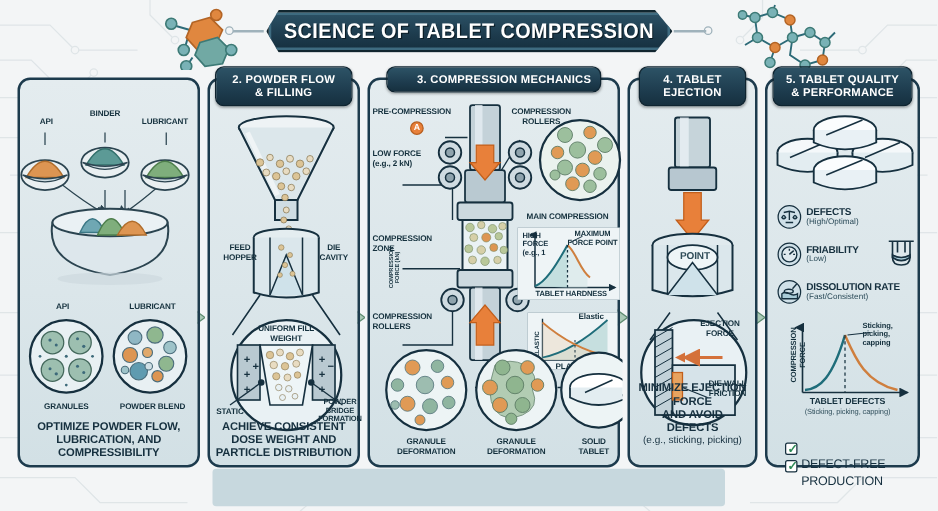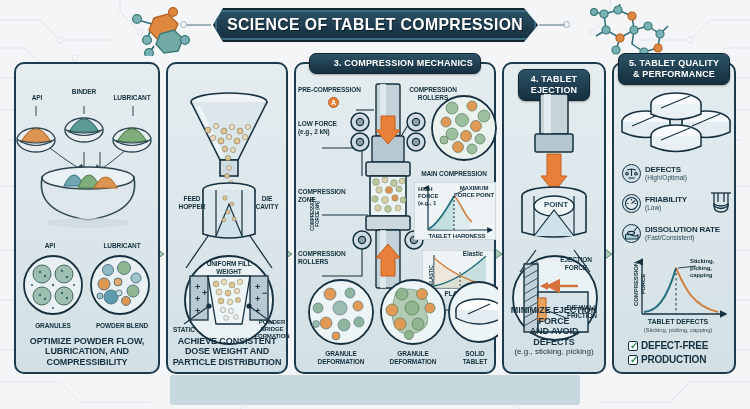--- a/index.html
+++ b/index.html
@@ -58,21 +58,21 @@
     background:linear-gradient(180deg,#2d5366 0%,#1d3b4d 65%,#16303f 100%);
     border:1.5px solid #0f2430; border-radius:7px;
     color:#fff; font-weight:bold; font-size:9px; line-height:11px;
     text-align:center; padding:4px 7px; letter-spacing:.2px;
     box-shadow:0 1px 2px rgba(0,0,0,.3);
     white-space:pre-line;
   }
   .p1 .panel-head{ width:126px; }
   .p2 .panel-head{ width:110px; }
   .p3 .panel-head{ width:172px;text-align:right; }
-  .p4 .panel-head{ width:72px;margin-top:16px; }
+  .p4 .panel-head{ width:86px; }
   .p5 .panel-head{ width:112px; }
 
   .panel-foot {
     position:absolute; bottom:5px; left:4px; right:4px; text-align:center;
     color:#16303f; font-weight:bold; font-size:9px; line-height:10.5px;
     letter-spacing:-.1px; white-space:pre-line;
   }
   .foot-sub { display:block; font-weight:normal; font-size:8px; letter-spacing:0;}
 
   
@@ -80,21 +80,21 @@
   .lbl-s { font-size:6px; line-height:7px; }
   .lbl-n { font-weight:normal; }
   .fa {
     position:absolute; top:196px; width:24px; height:16px;
   }
 
   
   .checkrow { position:absolute; display:flex; align-items:center; gap:3px; }
   .checkbox { width:10px;height:10px;border:1.6px solid #16303f;border-radius:2px;background:#fff;position:relative;}
   .checkbox:after{ content:"✓"; position:absolute; left:1px; top:-2px; font-size:10px; color:#2e8b57; font-weight:bold;}
-  .checklabel{ font-weight:bold; font-size:10px; color:#16303f; letter-spacing:-.2px;}
+  .checklabel{ font-weight:normal; font-size:10px; color:#16303f; letter-spacing:-.2px;margin-top:26px;}
 
   
   .metric { position:absolute; display:flex; align-items:center; gap:4px; }
   .metric .micon { width:19px;height:19px;border-radius:50%;border:1.6px solid #16303f;background:#cfe0e8; flex:none; position:relative;}
   .metric .mtxt b { font-size:8px; color:#16303f; letter-spacing:-.2px; display:block; line-height:9px;}
   .metric .mtxt i { font-style:normal; font-size:6.5px; color:#2a4a58; display:block; line-height:8px;}
 
   
   .footer-plate {
     position:absolute; left:130px; top:382px; width:492px; height:25px;
@@ -326,20 +326,22 @@
 
       <div class="lbl" style="left:6px; top:258px; width:62px;">GRANULES</div>
       <div class="lbl" style="left:72px; top:258px; width:68px;">POWDER BLEND</div>
 
       <div class="panel-foot">OPTIMIZE POWDER FLOW,
 LUBRICATION, AND
 COMPRESSIBILITY</div>
     </div>
 
     <div class="panel p2">
+      <div class="panel-head">2. POWDER FLOW
+&amp; FILLING</div>
 
       <svg width="122" height="160" style="position:absolute;left:0;top:22px;">
 
         <ellipse cx="61" cy="16" rx="38" ry="9" fill="#eef3f5" stroke="#16303f" stroke-width="1.6"></ellipse>
         <path d="M23 16 L52 74 L70 74 L99 16" fill="#dce7eb" stroke="#16303f" stroke-width="1.6"></path>
         <path d="M30 20 L54 70" stroke="#ffffff" stroke-width="4" opacity=".55"></path>
         <rect x="52" y="74" width="18" height="16" fill="#cfdde3" stroke="#16303f" stroke-width="1.6"></rect>
 
         <g stroke="#8a7a55" stroke-width=".6">
           <circle cx="40" cy="44" r="3" fill="#dcc496"></circle>

